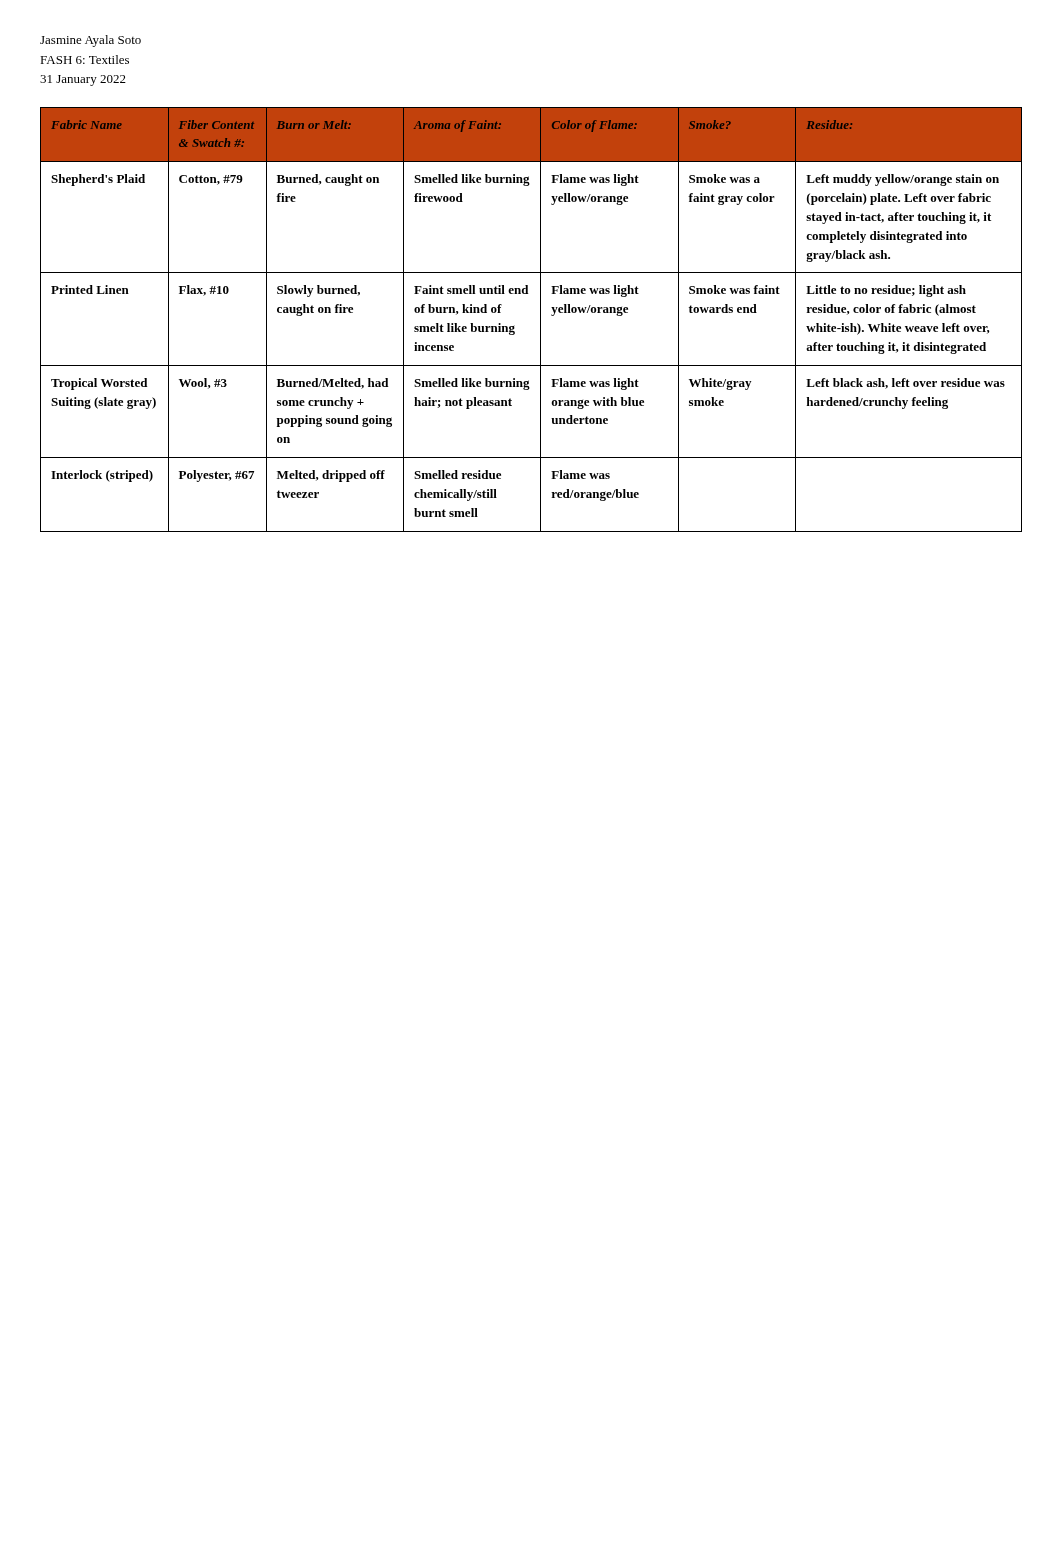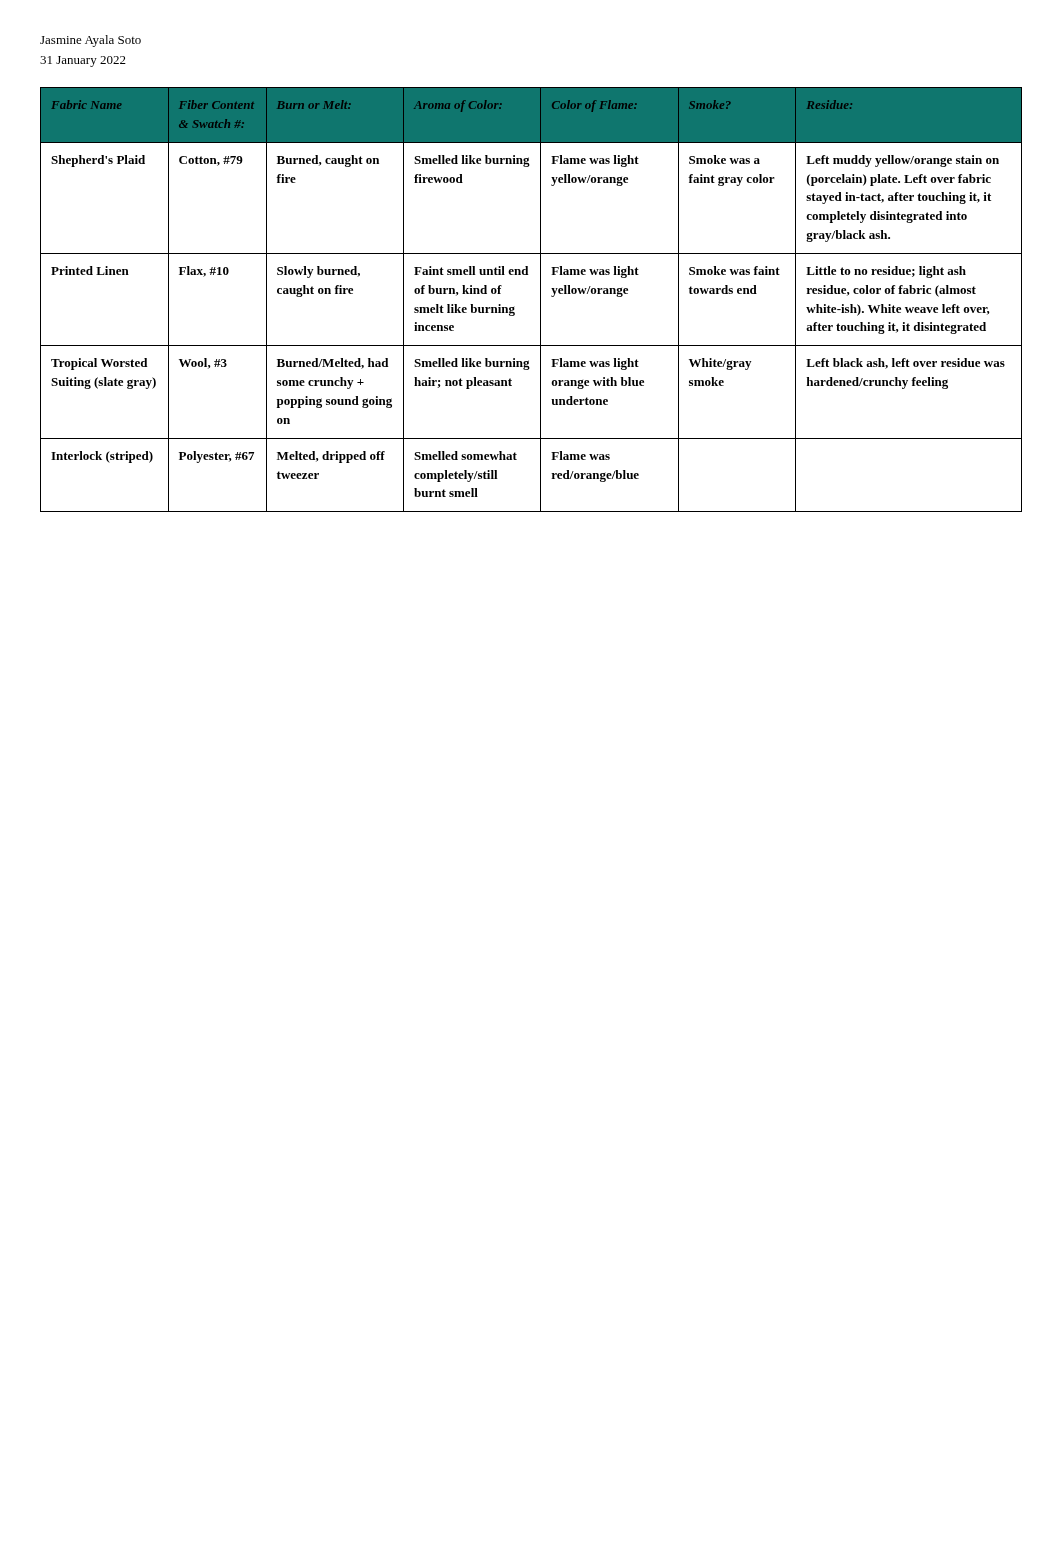--- a/index.html
+++ b/index.html
@@ -25,41 +25,42 @@
     th, td {
       border: 1px solid #000;
       padding: 8px 10px;
       vertical-align: top;
       font-size: 13px;
       line-height: 1.45;
     }
     thead th {
       font-style: italic;
       font-weight: bold;
-      background: #0f766e;
+      background: #c2410c;
       text-align: left;
       vertical-align: top;
     }
     tbody td {
       font-weight: bold;
     }
     
     col.col-fabric  { width: 13%; }
     col.col-fiber   { width: 10%; }
     col.col-burn    { width: 14%; }
     col.col-aroma   { width: 14%; }
     col.col-color   { width: 14%; }
     col.col-smoke   { width: 12%; }
     col.col-residue { width: 23%; }
   </style>
 </head>
 <body>
 
 <div class="header">
   <div>Jasmine Ayala Soto</div>
+  <div>FASH 6: Textiles</div>
   <div>31 January 2022</div>
 </div>
 
 <table>
   <colgroup>
     <col class="col-fabric">
     <col class="col-fiber">
     <col class="col-burn">
     <col class="col-aroma">
     <col class="col-color">
@@ -71,21 +72,21 @@
       <th>
         <em>Fabric Name</em>
       </th>
       <th>
         <em>Fiber Content &amp; Swatch #:</em>
       </th>
       <th>
         <em>Burn or Melt:</em>
       </th>
       <th>
-        <em>Aroma of Color:</em>
+        <em>Aroma of Faint:</em>
       </th>
       <th>
         <em>Color of Flame:</em>
       </th>
       <th>
         <em>Smoke?</em>
       </th>
       <th>
         <em>Residue:</em>
       </th>
@@ -116,19 +117,19 @@
         <td>Burned/Melted, had some crunchy + popping sound going on</td>
         <td>Smelled like burning hair; not pleasant</td>
         <td>Flame was light orange with blue undertone</td>
         <td>White/gray smoke</td>
         <td>Left black ash, left over residue was hardened/crunchy feeling</td>
       </tr>
       <tr>
         <td>Interlock (striped)</td>
         <td>Polyester, #67</td>
         <td>Melted, dripped off tweezer</td>
-        <td>Smelled somewhat completely/still burnt smell</td>
+        <td>Smelled residue chemically/still burnt smell</td>
         <td>Flame was red/orange/blue</td>
         <td></td>
         <td></td>
       </tr>
     </tbody>
 </table>
 
 </body></html>

